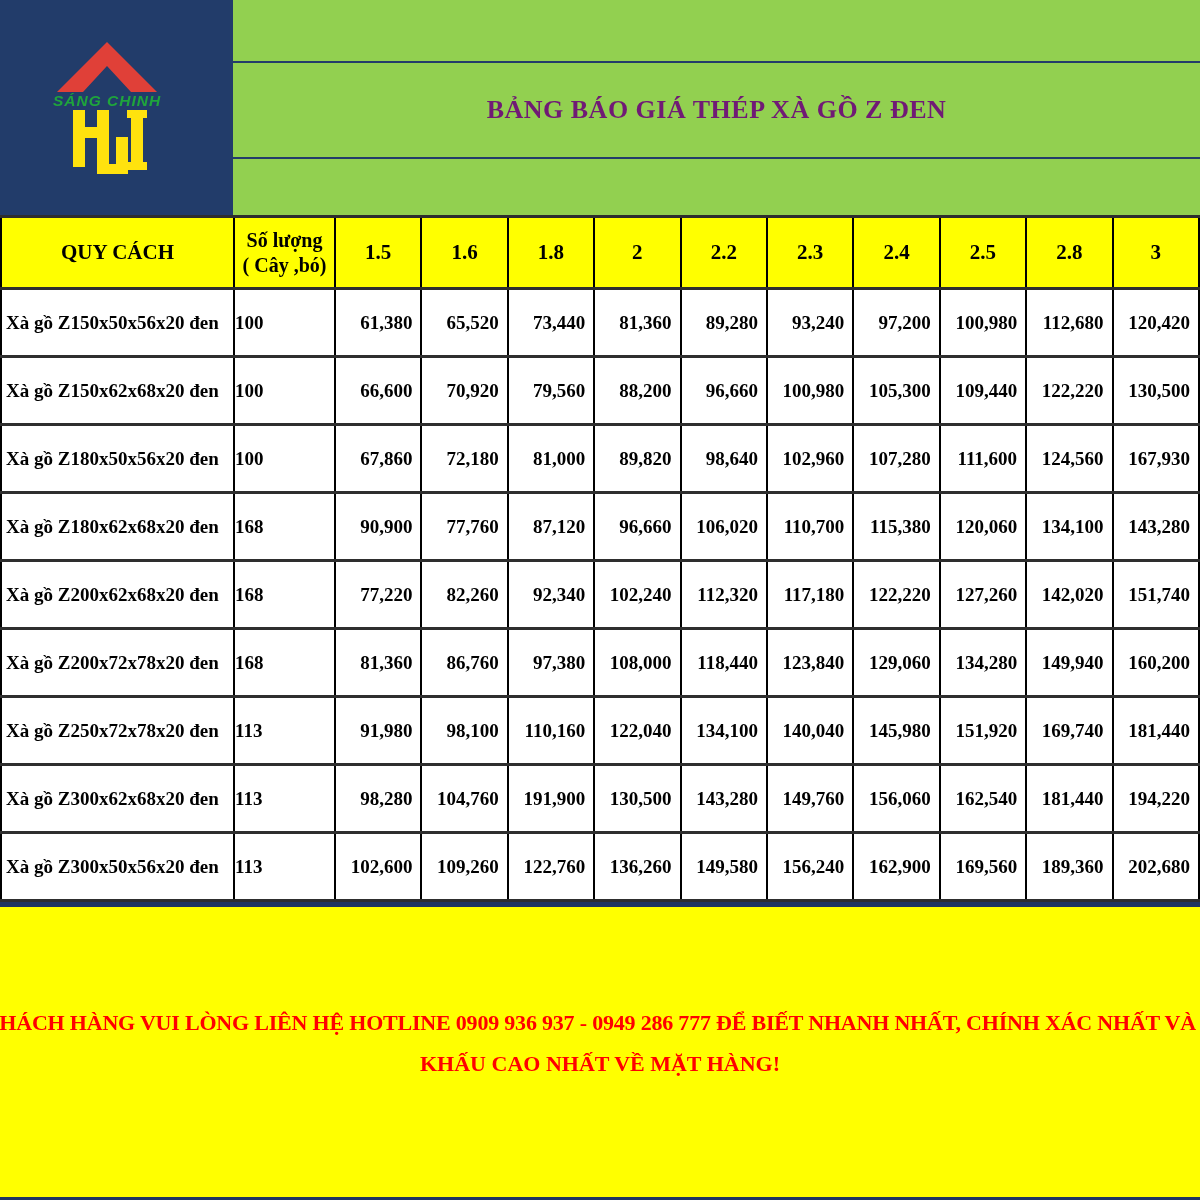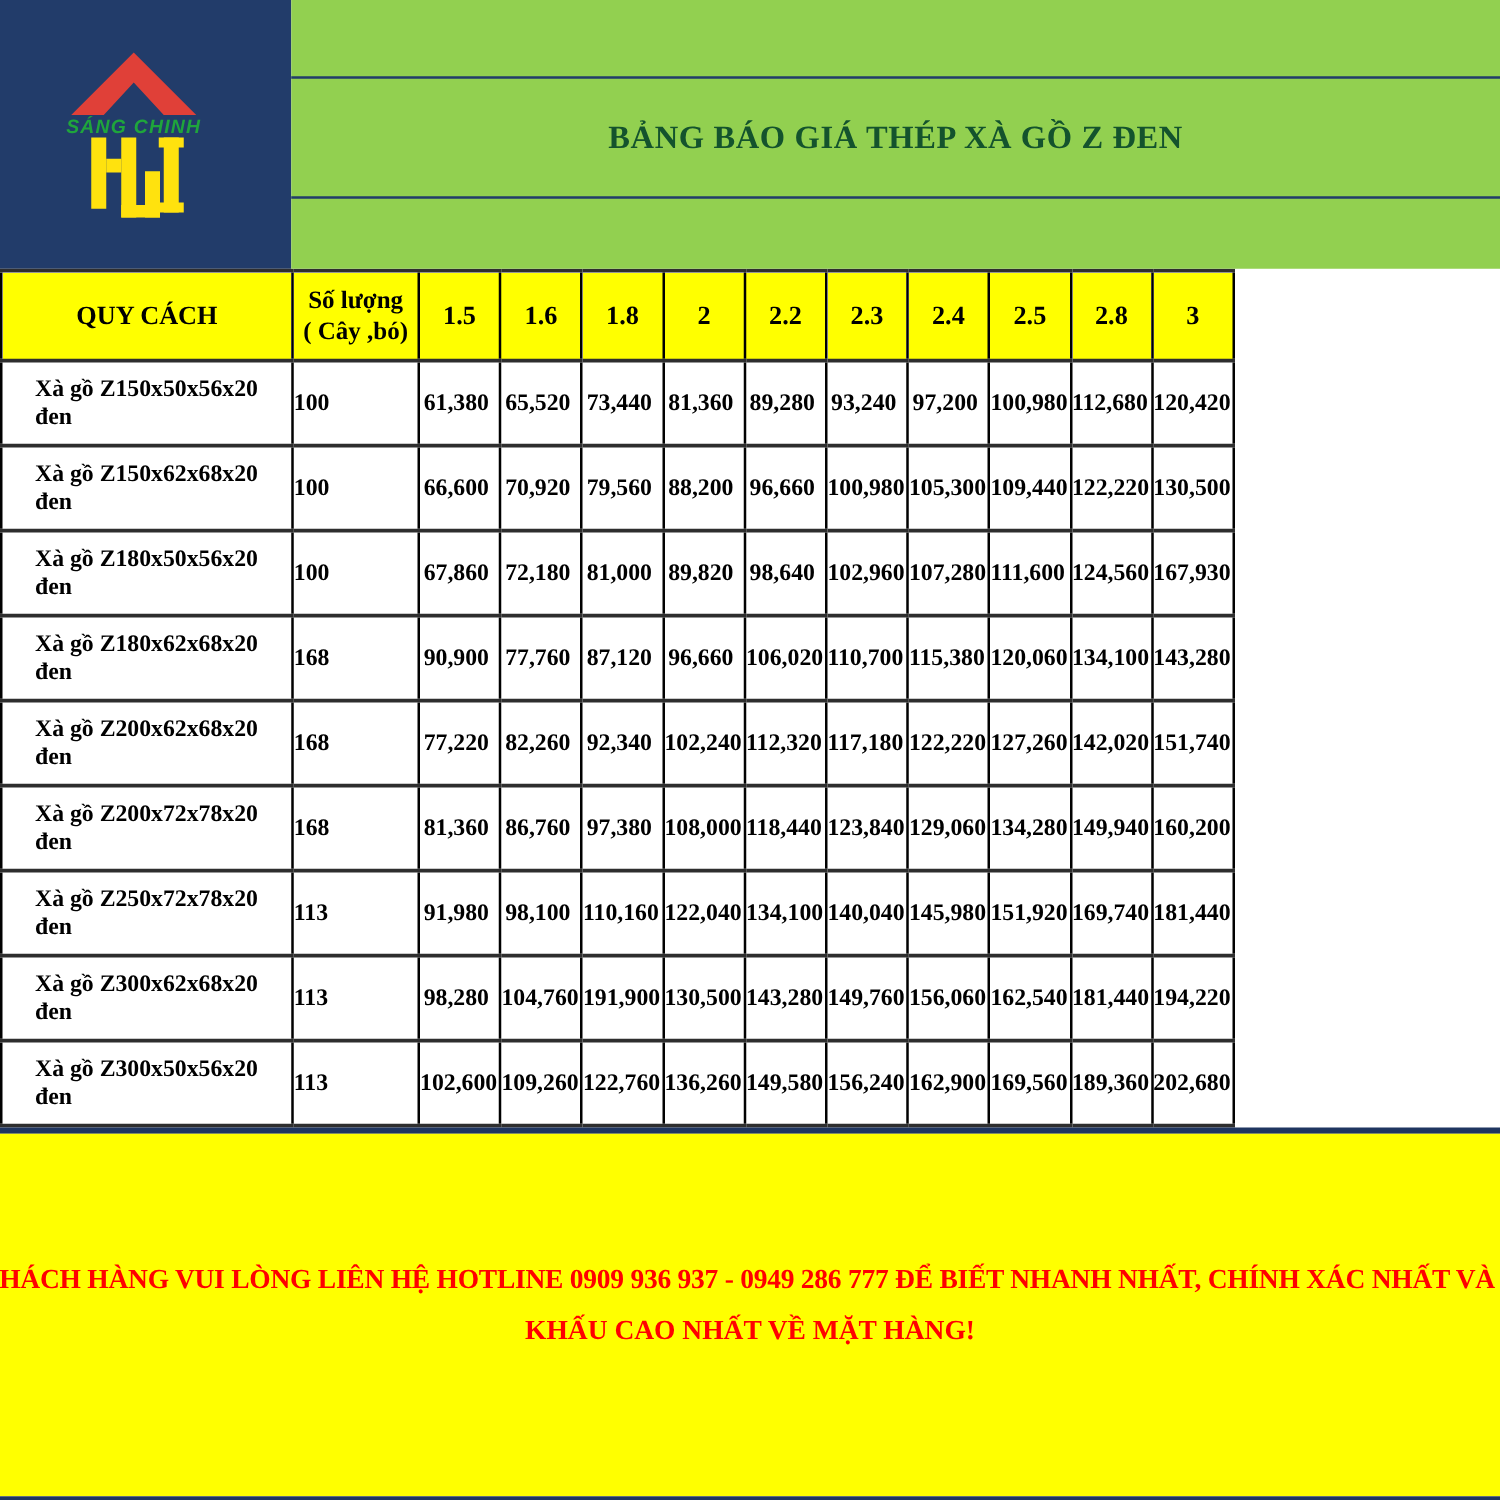--- a/index.html
+++ b/index.html
@@ -18,45 +18,45 @@
     width:233px; flex:0 0 233px; background:#223c6a;
     display:flex; align-items:center; justify-content:center;
   }
   .title-block { flex:1; background:#92d050; position:relative; }
   .title-strip {
     position:absolute; left:0; right:0; top:61px; height:98px;
     border-top:2px solid #223c6a; border-bottom:2px solid #223c6a;
     display:flex; align-items:center; justify-content:center;
   }
   .main-title {
-    color:#14532d; font-weight:bold; font-size:26px; letter-spacing:.5px;
+    color:#701a75; font-weight:bold; font-size:26px; letter-spacing:.5px;
   }
 
   
   table.price-table {
-    width:988px; border-collapse:collapse; table-layout:fixed;
+    width:1200px; border-collapse:collapse; table-layout:fixed;
     flex:0 0 auto;
   }
   .price-table col.c-name { width:233px; }
   .price-table col.c-qty  { width:101px; }
   .price-table th, .price-table td {
     border-left:2px solid #000;
     border-right:2px solid #000;
     border-top:3px solid #2e2e2e;
     border-bottom:3px solid #2e2e2e;
     font-weight:bold; color:#000; background:#fff;
     overflow:hidden;
   }
   .price-table th {
     background:#ffff00; height:72px; font-size:21px; text-align:center;
     line-height:1.25;
   }
   .price-table th .sub { font-size:20px; }
   .price-table td { height:68px; font-size:19px; }
-  .price-table td.name { text-align:left; padding-left:26px;margin-top:23px; }
+  .price-table td.name { text-align:left; padding-left:4px;margin-top:23px; }
   .price-table td.qty { }
   .price-table td.price { text-align:right; padding-right:8px; }
 
   .table-bottom-bar { height:5px; flex:0 0 5px; background:#1f3560; }
 
   
   .footer {
     flex:1; background:#ffff00;
     display:flex; flex-direction:column; justify-content:center;
     align-items:center; text-align:center;

